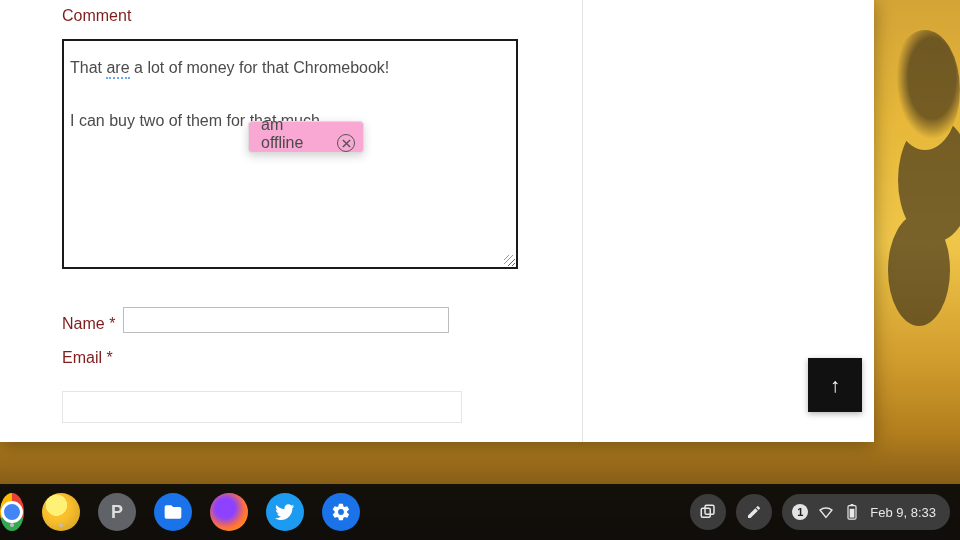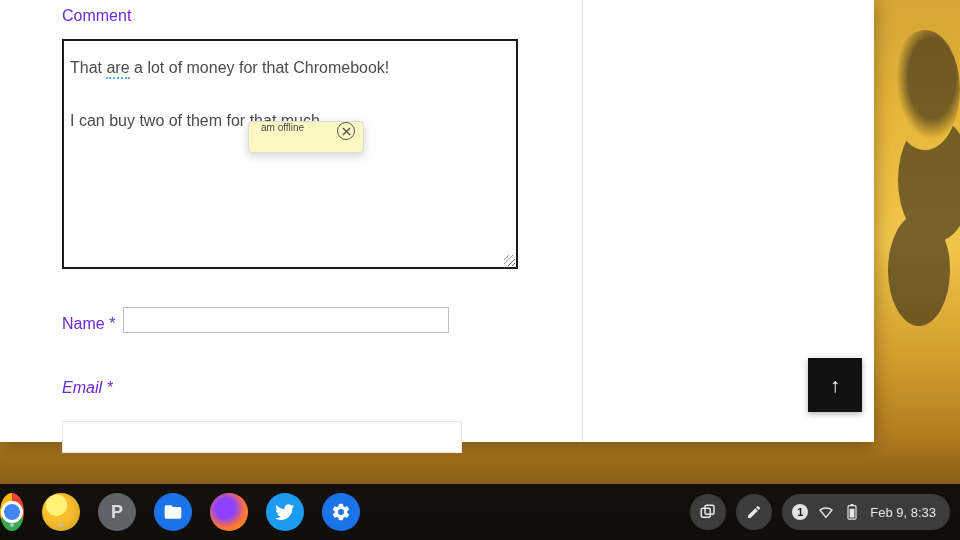--- a/index.html
+++ b/index.html
@@ -19,53 +19,53 @@
   }
 
   .app-window {
     position: absolute; left: 0; top: 0; width: 874px; height: 442px;
     background: #ffffff; box-shadow: 0 2px 18px rgba(0,0,0,.35);
   }
   .form-area { position: absolute; left: 62px; top: 0; width: 520px; }
   .content-col { width: 456px; }
   .separator { position: absolute; left: 582px; top: 0; width: 1px; height: 442px; background: #e4e4e4; }
 
-  .lbl { font-size: 16px; color: #6d28d9; margin-top: 7px; margin-bottom: 14px; font-weight: 400; }
+  .lbl { font-size: 16px; color: #7f1d1d; margin-top: 7px; margin-bottom: 14px; font-weight: 400; }
   .lbl.inline { display: inline-block; margin: 0 8px 0 0; }
 
   .comment-box {
     width: 456px; height: 230px; border: 2px solid #1a1a1a; background: #fff;
     padding: 14px 6px; font-size: 16px; color: #4b4b4b; line-height: 1.65;
     position: relative; resize: both; overflow: hidden;
   }
   .comment-box .resize-corner {
     position: absolute; right: 2px; bottom: 2px; width: 10px; height: 10px;
     background:
       linear-gradient(135deg, transparent 0 3px, #9a9a9a 3px 4px, transparent 4px 6px, #9a9a9a 6px 7px, transparent 7px);
   }
   .spellerr { border-bottom: 2px dotted #6aa8ff; padding-bottom: 1px; }
 
   .suggestion {
     position: absolute; left: 186px; top: 121px; width: 116px; height: 32px;
-    background: #fef9c3; border: 1px solid #dcdcdc; border-radius: 4px;
+    background: #f9a8d4; border: 1px solid #dcdcdc; border-radius: 4px;
     box-shadow: 0 3px 10px rgba(0,0,0,.18);
-    display: flex; align-items: flex-start; padding: 0 8px 0 12px;
-    font-size: 10px; color: #4a4a4a; gap: 10px;
+    display: flex; align-items: flex-end; padding: 0 8px 0 12px;
+    font-size: 16px; color: #4a4a4a; gap: 10px;
   }
   .sug-text { flex: 1; }
   .sug-close {
     width: 18px; height: 18px; border: 1.6px solid #555; border-radius: 50%;
     display: flex; align-items: center; justify-content: center; font-size: 11px; color: #555;
     cursor: pointer; line-height: 1;
   }
 
   .name-row { margin-top: 38px; display: flex; align-items: flex-end; }
   .txt-input { height: 26px; border: 1px solid #bdbdbd; background: #fff; padding: 2px 6px; font-size: 14px; }
   .name-input { width: 326px; }
-  .email-label { margin-top: 46px; font-style: italic; }
+  .email-label { margin-top: 16px; }
   .email-input { width: 400px; height: 32px; border: 1px solid #e6e6e6; margin-top: 10px; }
 
   .scroll-top {
     position: absolute; right: 12px; bottom: 30px; width: 54px; height: 54px;
     background: #111; color: #fff; display: flex; align-items: center; justify-content: center;
     cursor: pointer; font-size: 20px; box-shadow: 0 2px 6px rgba(0,0,0,.3);
   }
 
   .shelf {
     position: absolute; left: 0; bottom: 0; width: 960px; height: 56px;

